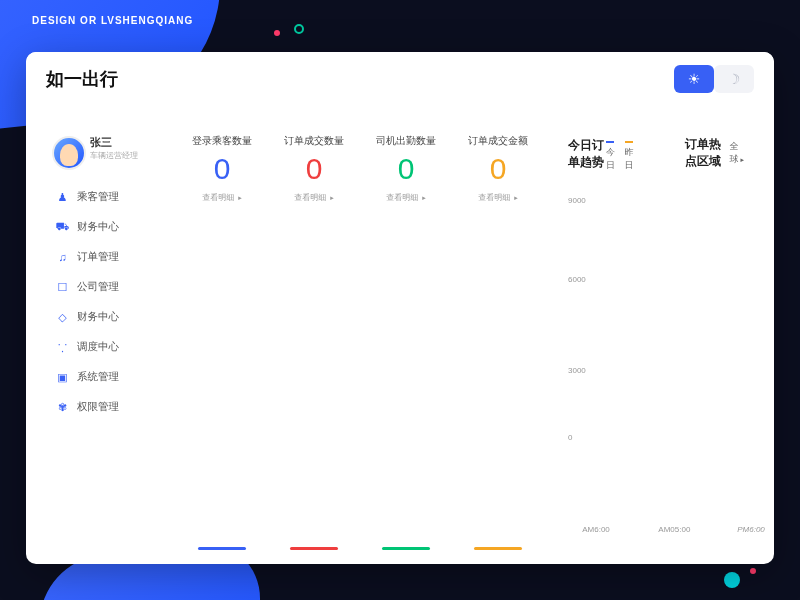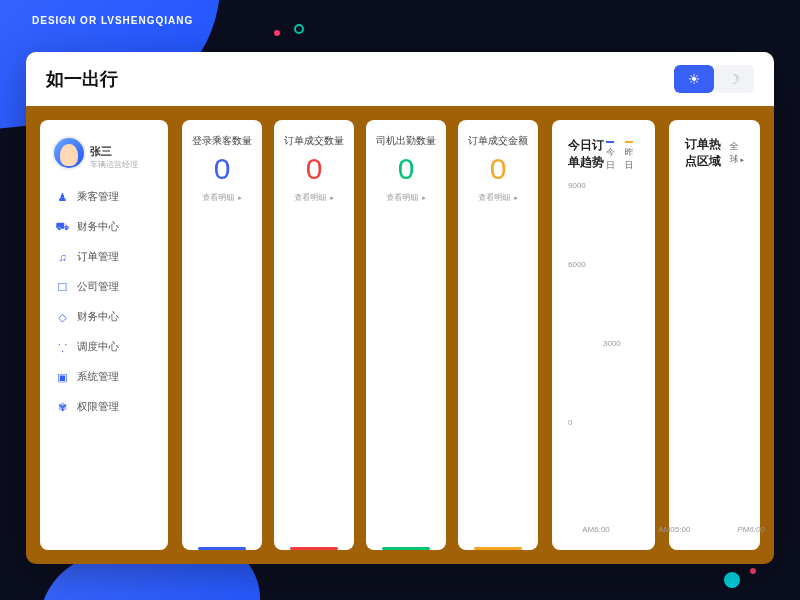--- a/index.html
+++ b/index.html
@@ -4,51 +4,51 @@
 <style>
 *{box-sizing:border-box;margin:0;padding:0;font-family:-apple-system,BlinkMacSystemFont,"Segoe UI",sans-serif}
 body{background:#0b0e1f;width:800px;height:600px;overflow:hidden;position:relative}
 .bg-blue{position:absolute;top:-60px;left:-60px;width:280px;height:180px;background:linear-gradient(135deg,#3a66ff,#2155ff);border-radius:0 0 120px 0;transform:skewY(-6deg)}
 .watermark{position:absolute;top:14px;left:32px;color:#fff;font-size:10px;font-weight:700;letter-spacing:1px;line-height:1.3}
 .dot1{position:absolute;top:30px;right:520px;width:6px;height:6px;background:#ff3b6b;border-radius:50%}
 .dot2{position:absolute;top:24px;right:496px;width:10px;height:10px;border:2px solid #00c8a0;border-radius:50%}
 .dot3{position:absolute;bottom:12px;right:60px;width:16px;height:16px;background:#00d4e0;border-radius:50%}
 .dot4{position:absolute;bottom:26px;right:44px;width:6px;height:6px;background:#ff3b6b;border-radius:50%}
 .bg-blue2{position:absolute;bottom:-90px;left:40px;width:220px;height:140px;background:linear-gradient(135deg,#3a66ff,#2155ff);border-radius:60px;transform:skewY(-6deg)}
-.app{position:absolute;top:52px;left:26px;right:26px;bottom:36px;background:#a16207;border-radius:10px;overflow:hidden;display:flex;flex-direction:column;box-shadow:0 10px 40px rgba(0,0,0,0.3)}
+.app{position:absolute;top:52px;left:26px;right:26px;bottom:36px;background:#ffffff;border-radius:10px;overflow:hidden;display:flex;flex-direction:column;box-shadow:0 10px 40px rgba(0,0,0,0.3)}
 .topbar{height:54px;background:#fff;display:flex;align-items:center;padding:0 20px}
 .brand{font-size:18px;font-weight:600;color:#111}
 .theme-toggle{margin-left:auto;display:flex;gap:0}
 .theme-btn{width:40px;height:28px;display:flex;align-items:center;justify-content:center;border-radius:6px;font-size:14px}
 .theme-btn.active{background:#3860f5;color:#fff}
 .theme-btn.inactive{background:#f2f3f7;color:#b5b9c6}
 .body{flex:1;display:flex;gap:14px;padding:14px}
 .sidebar{width:128px;background:#fff;border-radius:8px;padding:16px 12px;display:flex;flex-direction:column}
-.user{display:flex;align-items:flex-end;gap:4px;margin-bottom:14px}
+.user{display:flex;align-items:flex-start;gap:4px;margin-bottom:14px}
 .avatar{width:34px;height:34px;border-radius:50%;background:linear-gradient(135deg,#6aa8ff,#2155ff);border:2px solid #eee;position:relative;overflow:hidden}
 .avatar::after{content:"";position:absolute;inset:6px 6px 2px 6px;background:#ffd9b3;border-radius:50% 50% 40% 40%}
 .uname{font-size:11px;font-weight:600;color:#333;line-height:1.2}
 .urole{font-size:8px;color:#aaa;margin-top:1px}
 .nav{list-style:none;display:flex;flex-direction:column;gap:4px}
 .nav-item{display:flex;align-items:center;gap:8px;padding:6px 4px;font-size:10.5px;color:#555;cursor:pointer;border-radius:4px}
 .nav-icon{width:13px;height:13px;display:inline-flex;align-items:center;justify-content:center;color:#3860f5;font-size:11px}
 .main{flex:1;display:flex;flex-direction:row;gap:14px}
 .stats{display:flex;gap:12px}
 .stat{flex:1;background:#fff;border-radius:8px;padding:14px 10px 8px;text-align:center;position:relative}
 .stat-title{font-size:10px;color:#444;margin-bottom:6px}
 .stat-val{font-size:30px;font-weight:400;line-height:1}
 .stat-link{font-size:8px;color:#999;margin-top:8px;display:inline-block}
 .stat-bar{position:absolute;bottom:0;left:16px;right:16px;height:3px;border-radius:2px}
 .c-blue{color:#3860f5}.c-red{color:#ef3e3e}.c-green{color:#00c475}.c-yellow{color:#f5a623}
 .b-blue{background:#3860f5}.b-red{background:#ef3e3e}.b-green{background:#00c475}.b-yellow{background:#f5a623}
 .charts{flex:1;display:flex;gap:14px}
 .card{background:#fff;border-radius:8px;padding:16px;display:flex;flex-direction:column}
 .card-left{flex:1.2}
 .card-right{flex:1}
-.card-head{display:flex;align-items:center;margin-bottom:3px}
+.card-head{display:flex;align-items:center;margin-bottom:18px}
 .card-title{font-size:12px;font-weight:600;color:#222}
 .legend{margin-left:auto;display:flex;gap:4px;font-size:9px;color:#666}
 .leg-dot{display:inline-block;width:8px;height:2px;margin-right:3px;vertical-align:middle}
 .scope{margin-left:auto;font-size:9px;color:#666}
 .chart-body{flex:1;position:relative}
 .ylab{position:absolute;left:0;font-size:8px;color:#999;transform:translateY(-50%)}
 .xlab{position:absolute;bottom:0;font-size:8px;color:#999;transform:translateX(-50%)}
 .arrow{font-size:7px;margin-left:2px}
 </style>
 </head>
@@ -133,21 +133,21 @@
         <div class="card card-left">
           <div class="card-head">
             <div class="card-title">今日订单趋势</div>
             <div class="legend" id="legend">
                 <span><span class="leg-dot" style="background:#3860f5"></span>今日</span>
                 <span><span class="leg-dot" style="background:#f5a623"></span>昨日</span>
               </div>
           </div>
           <div class="chart-body" id="chart">
               <div class="ylab" style="top: 247px;">0</div>
-              <div class="ylab" style="top: 168px; margin-left: 35px;">3000</div>
+              <div class="ylab" style="top: 180px;">3000</div>
               <div class="ylab" style="top: 89px;">6000</div>
               <div class="ylab" style="top: 10px;">9000</div>
               <div class="xlab" style="left: 28px;">AM6:00</div>
               <div class="xlab" style="left: 106.333px;">AM05:00</div>
               <div class="xlab" style="left: 183px; font-style: italic;">PM6:00</div>
               <div class="xlab" style="left: 263px;">PM12:00</div>
             </div>
         </div>
         <div class="card card-right">
           <div class="card-head">

